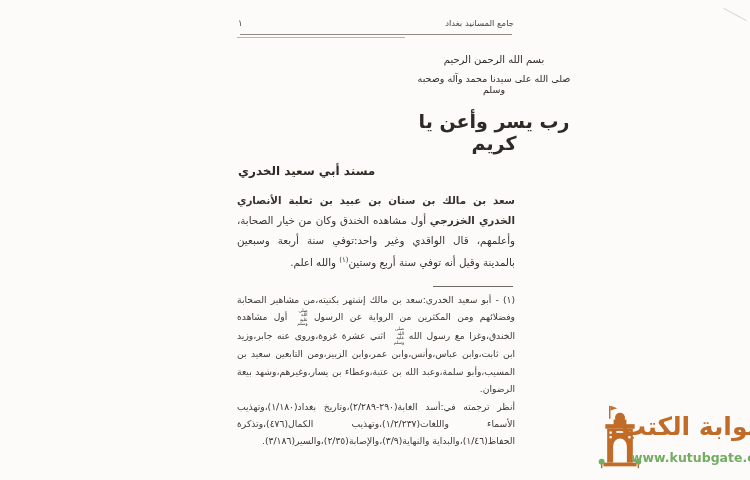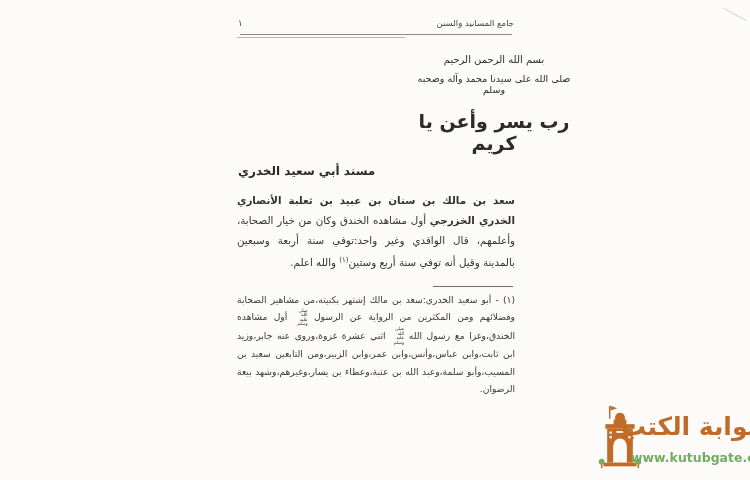--- a/index.html
+++ b/index.html
@@ -69,39 +69,40 @@
     font-weight:bold; font-size:12.5px; white-space:nowrap;
     font-family:"DejaVu Sans", sans-serif;
   }
 </style>
 </head>
 <body>
 
 <div class="scan-artifact"></div>
 
 <div class="page-header">
-  <span>جامع المسانيد والسنن</span>
+  <span>جامع المسانيد بغداد</span>
   <span>١</span>
 </div>
 <div class="rule-main"></div>
 <div class="rule-sub"></div>
 
 <div class="basmala">
   <div class="l1">بسم الله الرحمن الرحيم</div>
   <div class="l2">صلى الله على سيدنا محمد وآله وصحبه وسلم</div>
   <div class="l3">رب يسر وأعن يا كريم</div>
 </div>
 
 <div class="section-heading">مسند أبي سعيد الخدري</div>
 
 <p class="body-text"><span class="bold">سعد بن مالك بن سنان بن عبيد بن ثعلبة الأنصاري الخدري الخزرجي</span><span> أول مشاهده الخندق وكان من خيار الصحابة، وأعلمهم، قال الواقدي وغير واحد:توفي سنة أربعة وسبعين بالمدينة وقيل أنه توفي سنة أربع وستين</span><span class="fn-marker">(١)</span><span> والله اعلم.</span></p>
 
 <div class="footnote-sep"></div>
 <div class="footnotes">
   <p><span>(١) - أبو سعيد الخدري:سعد بن مالك إشتهر بكنيته،من مشاهير الصحابة وفضلائهم ومن المكثرين من الرواية عن الرسول </span><span class="pbuh">صلى الله عليه وسلم</span><span> أول مشاهده الخندق،وغزا مع رسول الله </span><span class="pbuh">صلى الله عليه وسلم</span><span> اثني عشرة غزوة،وروى عنه جابر،وزيد ابن ثابت،وابن عباس،وأنس،وابن عمر،وابن الزبير،ومن التابعين سعيد بن المسيب،وأبو سلمة،وعبد الله بن عتبة،وعطاء بن يسار،وغيرهم،وشهد بيعة الرضوان.</span></p>
+  <p>أنظر ترجمته في:أسد الغابة(٢/٢٨٩‎-‎٢٩٠)،وتاريخ بغداد(١/١٨٠)،وتهذيب الأسماء واللغات(١/٢/٢٣٧)،وتهذيب الكمال(٤٧٦)،وتذكرة الحفاظ(١/٤٦)،والبداية والنهاية(٣/٩)،والإصابة(٢/٣٥)،والسير(٣/١٨٦).</p>
 </div>
 
 <div class="watermark">
   <svg class="wm-icon" viewBox="0 0 50 72" xmlns="http://www.w3.org/2000/svg">
     <rect x="13" y="2" width="1.6" height="14" fill="#c06c28"></rect>
     <path d="M14.6 2 L22 4.5 L14.6 7 Z" fill="#c06c28"></path>
     <circle cx="25" cy="15" r="5.5" fill="#c06c28"></circle>
     <rect x="18" y="17" width="14" height="6" fill="#c06c28"></rect>
     <rect x="9" y="22" width="32" height="5" fill="#c06c28"></rect>
     <rect x="11" y="27" width="28" height="37" fill="#c06c28"></rect>

